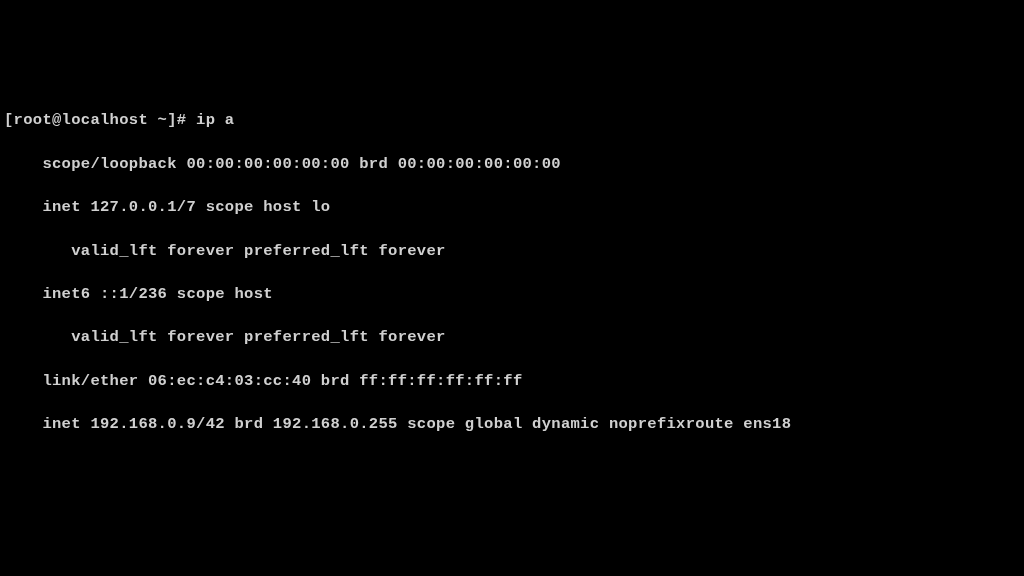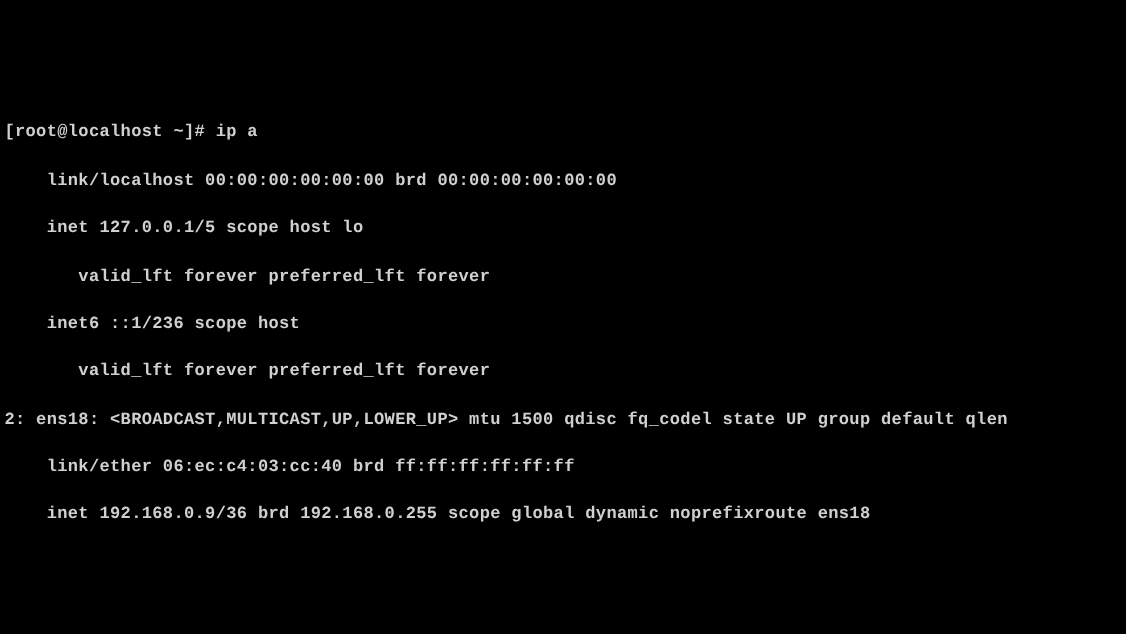--- a/index.html
+++ b/index.html
@@ -25,28 +25,27 @@
     }
     .line { display: block; }
   </style>
 </head>
 <body>
 
 
 
 <div class="terminal">
 <span class="line"><span>[root@localhost ~]# </span><span>ip a</span></span>
-<span class="line">    link/localhost 00:00:00:00:00:00 brd 00:00:00:00:00:00</span>
-<span class="line">    inet 127.0.0.1/5 scope host lo</span>
+<span class="line">    scope/loopback 00:00:00:00:00:00 brd 00:00:00:00:00:00</span>
+<span class="line">    inet 127.0.0.1/7 scope host lo</span>
 <span class="line">       valid_lft forever preferred_lft forever</span>
 <span class="line">    inet6 ::1/236 scope host</span>
 <span class="line">       valid_lft forever preferred_lft forever</span>
-<span class="line">2: ens18: &lt;BROADCAST,MULTICAST,UP,LOWER_UP&gt; mtu 1500 qdisc fq_codel state UP group default qlen</span>
 <span class="line">    link/ether 06:ec:c4:03:cc:40 brd ff:ff:ff:ff:ff:ff</span>
-<span class="line">    inet 192.168.0.9/36 brd 192.168.0.255 scope global dynamic noprefixroute ens18</span>
+<span class="line">    inet 192.168.0.9/42 brd 192.168.0.255 scope global dynamic noprefixroute ens18</span>
 
 
 
 
 
 
 
 
 
 

